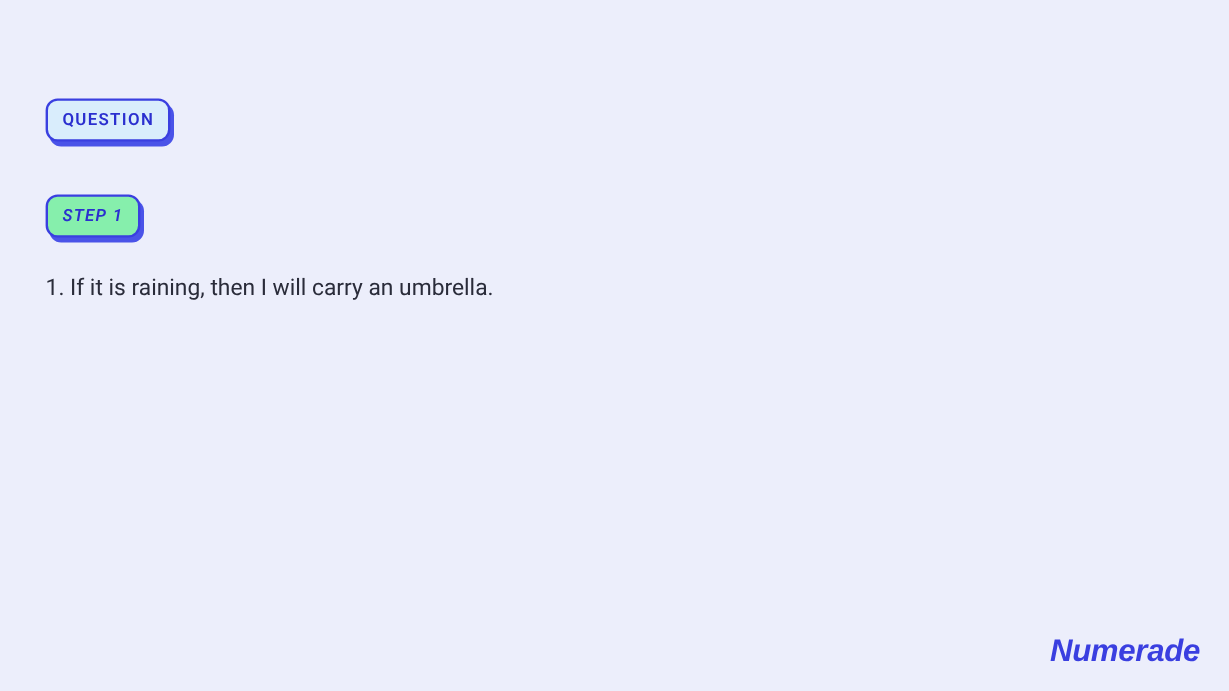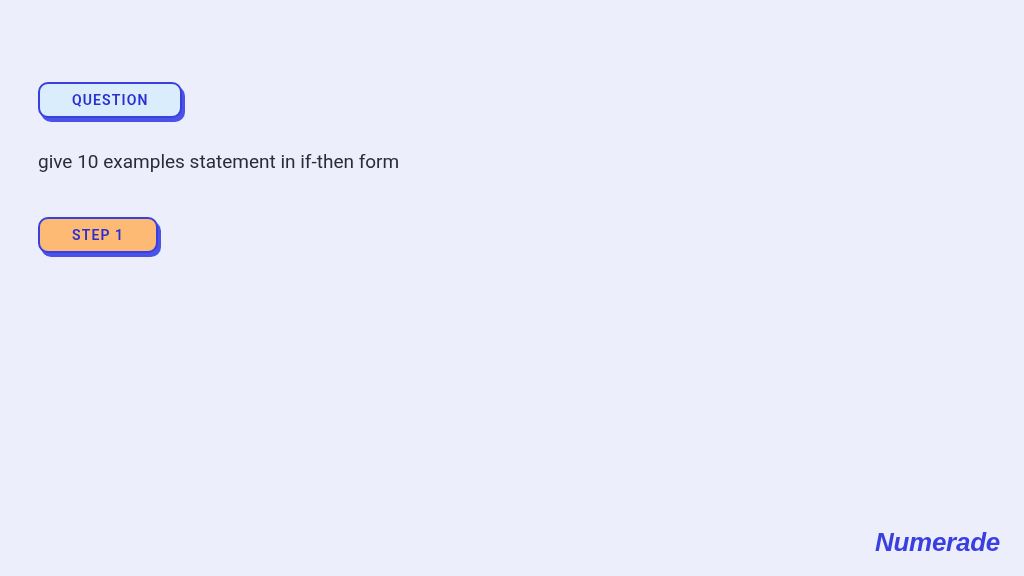--- a/index.html
+++ b/index.html
@@ -12,33 +12,34 @@
   .content {
     position: absolute;
     left: 38px;
     top: 82px;
     right: 38px;
   }
   .badge {
     display: inline-block;
     border: 2px solid #3a3fe0;
     border-radius: 10px;
-    padding: 8px 32px;
+    padding: 8px 12px;
     font-size: 14px;
     font-weight: 600;
     letter-spacing: 0.08em;
     color: #2b2fcf;
     position: relative;
     box-shadow: 3px 4px 0 0 #4a53e8;
   }
   .badge-question {
     background: #d9edfc;
   }
   .badge-step {
-    background: #fdba74;
+    background: #86efac;
+    font-style: italic;
   }
   .question-text {
     margin-top: 32px;
     font-size: 19px;
     color: #2a2c3a;
     font-weight: 400;
   }
   .step-block {
     margin-top: 44px;
   }
@@ -61,23 +62,23 @@
   }
 </style>
 </head>
 <body>
 
 <div class="content">
   <div class="badge badge-question">
     <span>QUESTION</span>
   </div>
 
-  <p class="question-text">give 10 examples statement in if-then form</p>
 
   <div class="step-block">
     <div class="badge badge-step">
       <span>STEP 1</span>
     </div>
 
+    <p class="step-text">1. If it is raining, then I will carry an umbrella.</p>
   </div>
 </div>
 
 <div class="logo">Numerade</div>
 
 </body></html>

